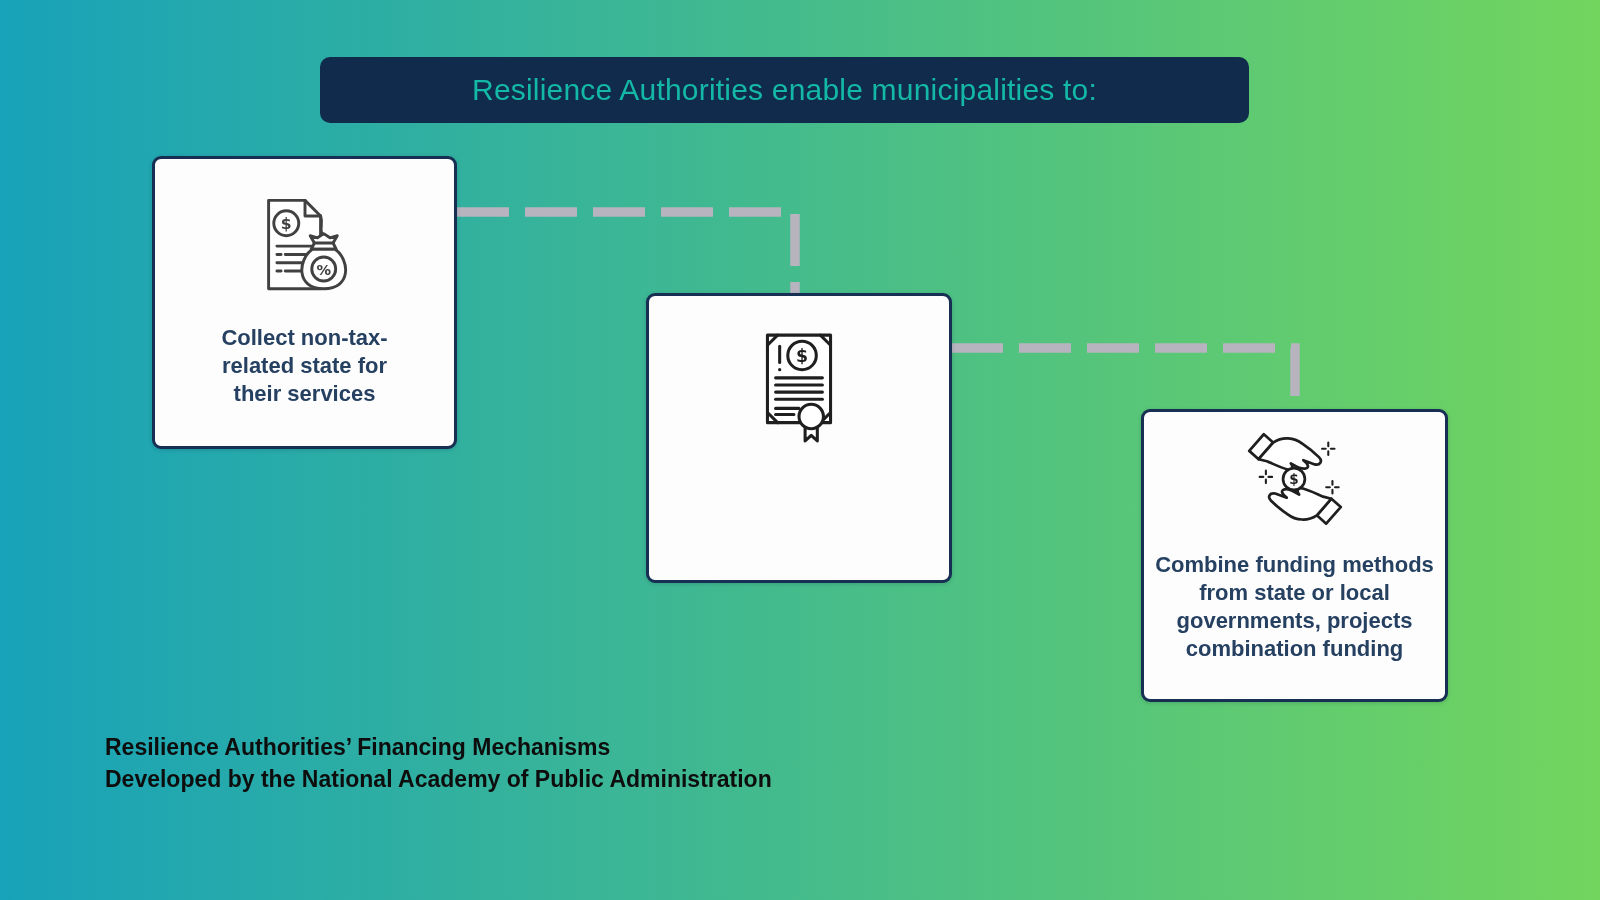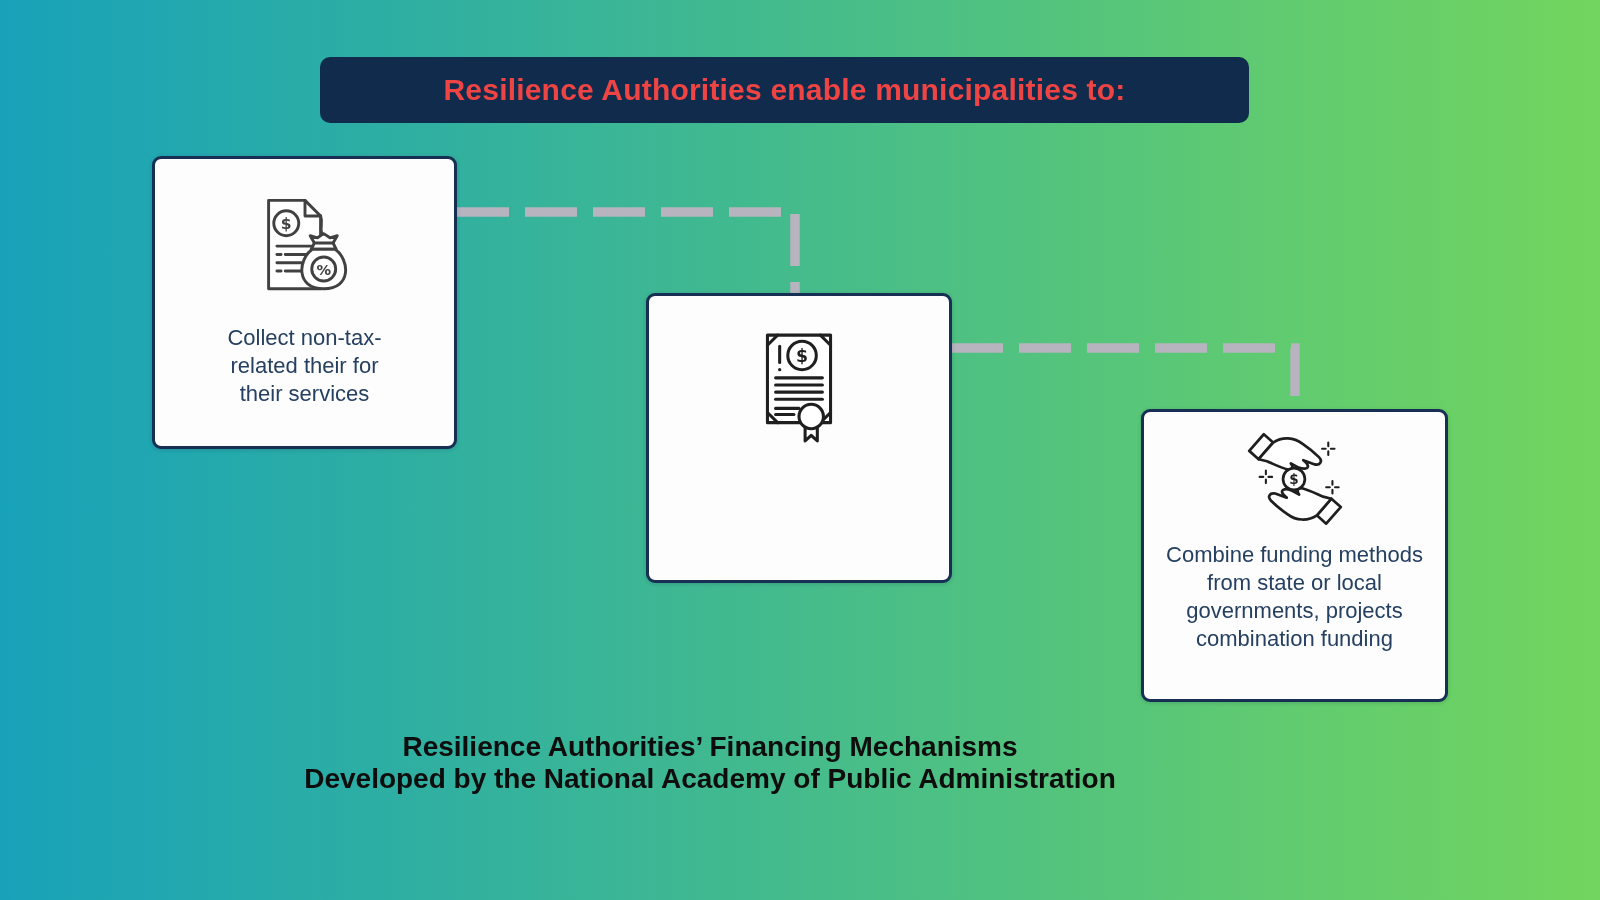--- a/index.html
+++ b/index.html
@@ -7,48 +7,48 @@
     position:relative;
     width:1600px;height:900px;
     overflow:hidden;
     background:linear-gradient(to right,#18a2b9,#72d55e);
     font-family:"Liberation Sans",sans-serif;
   }
   .header{
     position:absolute;left:320px;top:57px;width:929px;height:66px;
     background:#112b4d;border-radius:10px;
     display:flex;align-items:center;justify-content:center;
-    color:#ef4444;font-size:30px;font-weight:bold;letter-spacing:.2px;
+    color:#14b8a6;font-size:30px;font-weight:normal;letter-spacing:.2px;
   }
   .connectors{position:absolute;left:0;top:0;width:1600px;height:900px;pointer-events:none;}
   .connectors path{stroke:#b7b4bf;stroke-width:9.5;fill:none;stroke-dasharray:52 16;}
   .card{
     position:absolute;box-sizing:border-box;
     background:#fdfdfe;border:3px solid #162f52;border-radius:9px;
     display:flex;flex-direction:column;align-items:center;
     box-shadow:0 1px 4px rgba(10,30,60,.18);
   }
   #card-1{left:152px;top:156px;width:305px;height:293px;padding-top:34px;}
   #card-2{left:646px;top:293px;width:306px;height:290px;padding-top:33px;}
   #card-3{left:1141px;top:409px;width:307px;height:293px;padding-top:16px;}
   .icon-box{display:flex;align-items:flex-start;justify-content:center;}
   #card-1 .icon-box{height:104px;}
   #card-2 .icon-box{height:116px;}
   #card-3 .icon-box{height:102px;}
   .card-text{
-    font-size:22px;line-height:28px;font-weight:normal;color:#254060;
+    font-size:22px;line-height:28px;font-weight:bold;color:#254060;
     text-align:center;width:100%;
   }
   #card-1 .card-text{margin-top:27px;}
   #card-2 .card-text{margin-top:23px;}
-  #card-3 .card-text{margin-top:11px;}
+  #card-3 .card-text{margin-top:21px;}
   .caption{
     position:absolute;left:105px;top:731px;width:1210px;
-    text-align:center;color:#0d0d0d;font-weight:bold;
-    font-size:28px;line-height:32px;
+    text-align:left;color:#0d0d0d;font-weight:bold;
+    font-size:23px;line-height:32px;
   }
   .ic{stroke-linecap:round;stroke-linejoin:round;}
   .ic text{font-family:"DejaVu Sans",sans-serif;font-weight:bold;text-anchor:middle;stroke:none;}
 </style>
 </head>
 <body>
 
 <div class="stage">
 
   <svg class="connectors">
@@ -74,21 +74,21 @@
         <path d="M65 22 C68 30 63 35 67 40"></path>
         <path d="M59 48 L55 41 L62 43 L68 39 L74 43 L81 41 L77 48" fill="#ffffff"></path>
         <path d="M59 48 H77 L80 54 H56 Z" fill="#ffffff"></path>
         <path d="M57 54 C43 64 41 92 68 92 C95 92 93 64 79 54 Z" fill="#ffffff"></path>
         <circle cx="68" cy="73" r="11.5"></circle>
         <text x="68" y="78.5" font-size="14" fill="#414141">%</text>
       </svg>
     </div>
     <div class="card-text">
       <div>Collect non-tax-</div>
-      <div>related their for</div>
+      <div>related state for</div>
       <div>their services</div>
     </div>
   </div>
 
   <div class="card" id="card-2">
     <div class="icon-box">
       <svg class="ic" viewBox="0 0 90 112" width="92" height="114" fill="none" stroke="#1f1f1f" stroke-width="3">
         <rect x="14" y="6" width="62" height="86" fill="#ffffff"></rect>
         <path d="M14 16 L24 6 M66 6 L76 16 M14 82 L24 92 M66 92 L76 82"></path>
         <path d="M26 17 V33"></path>

